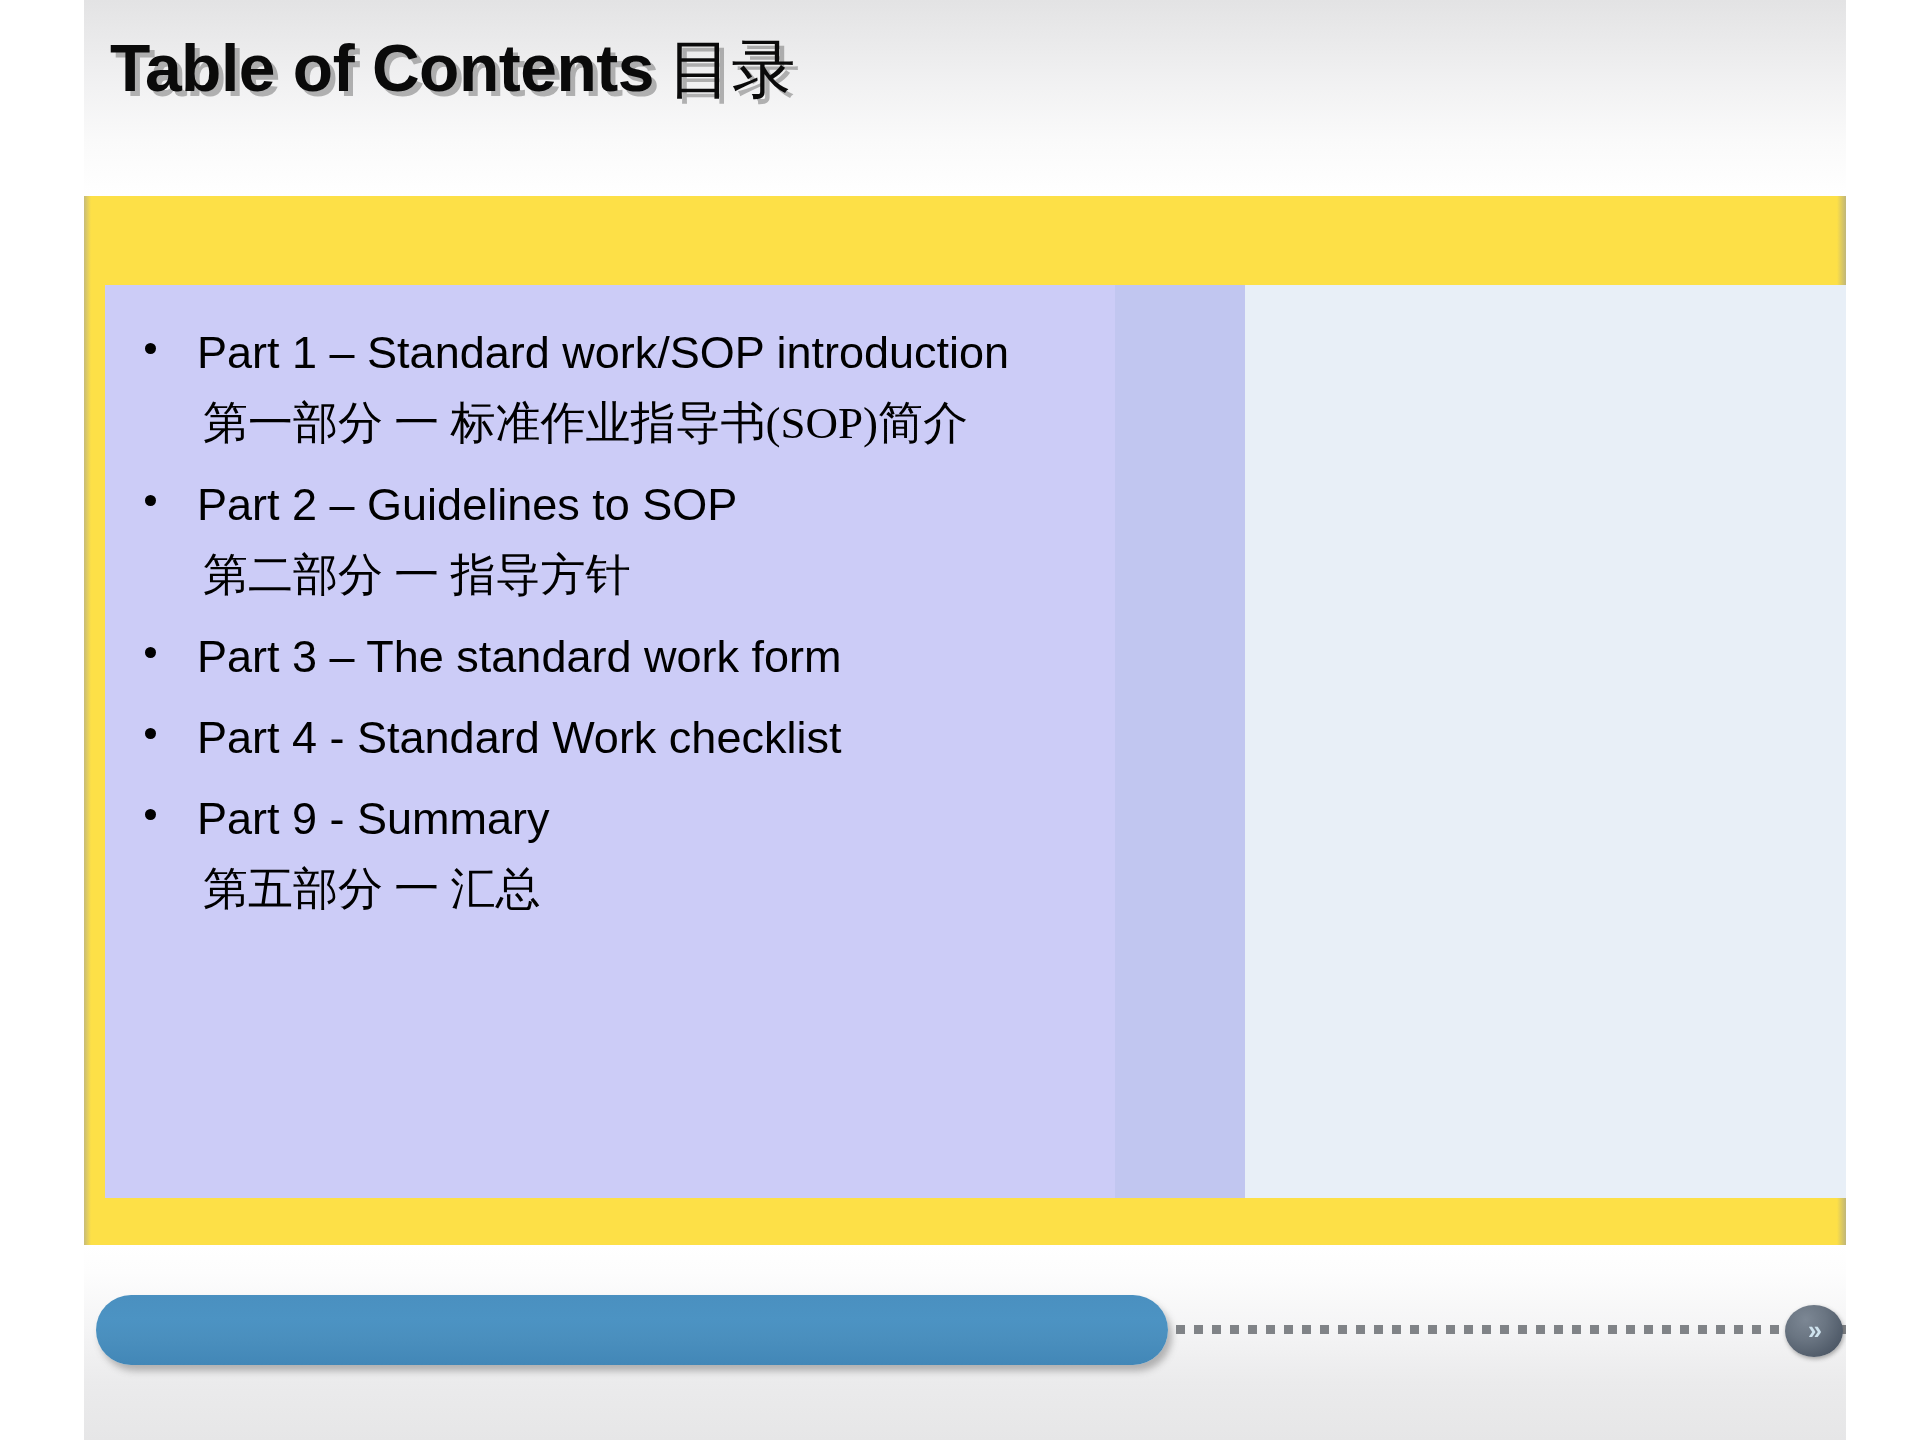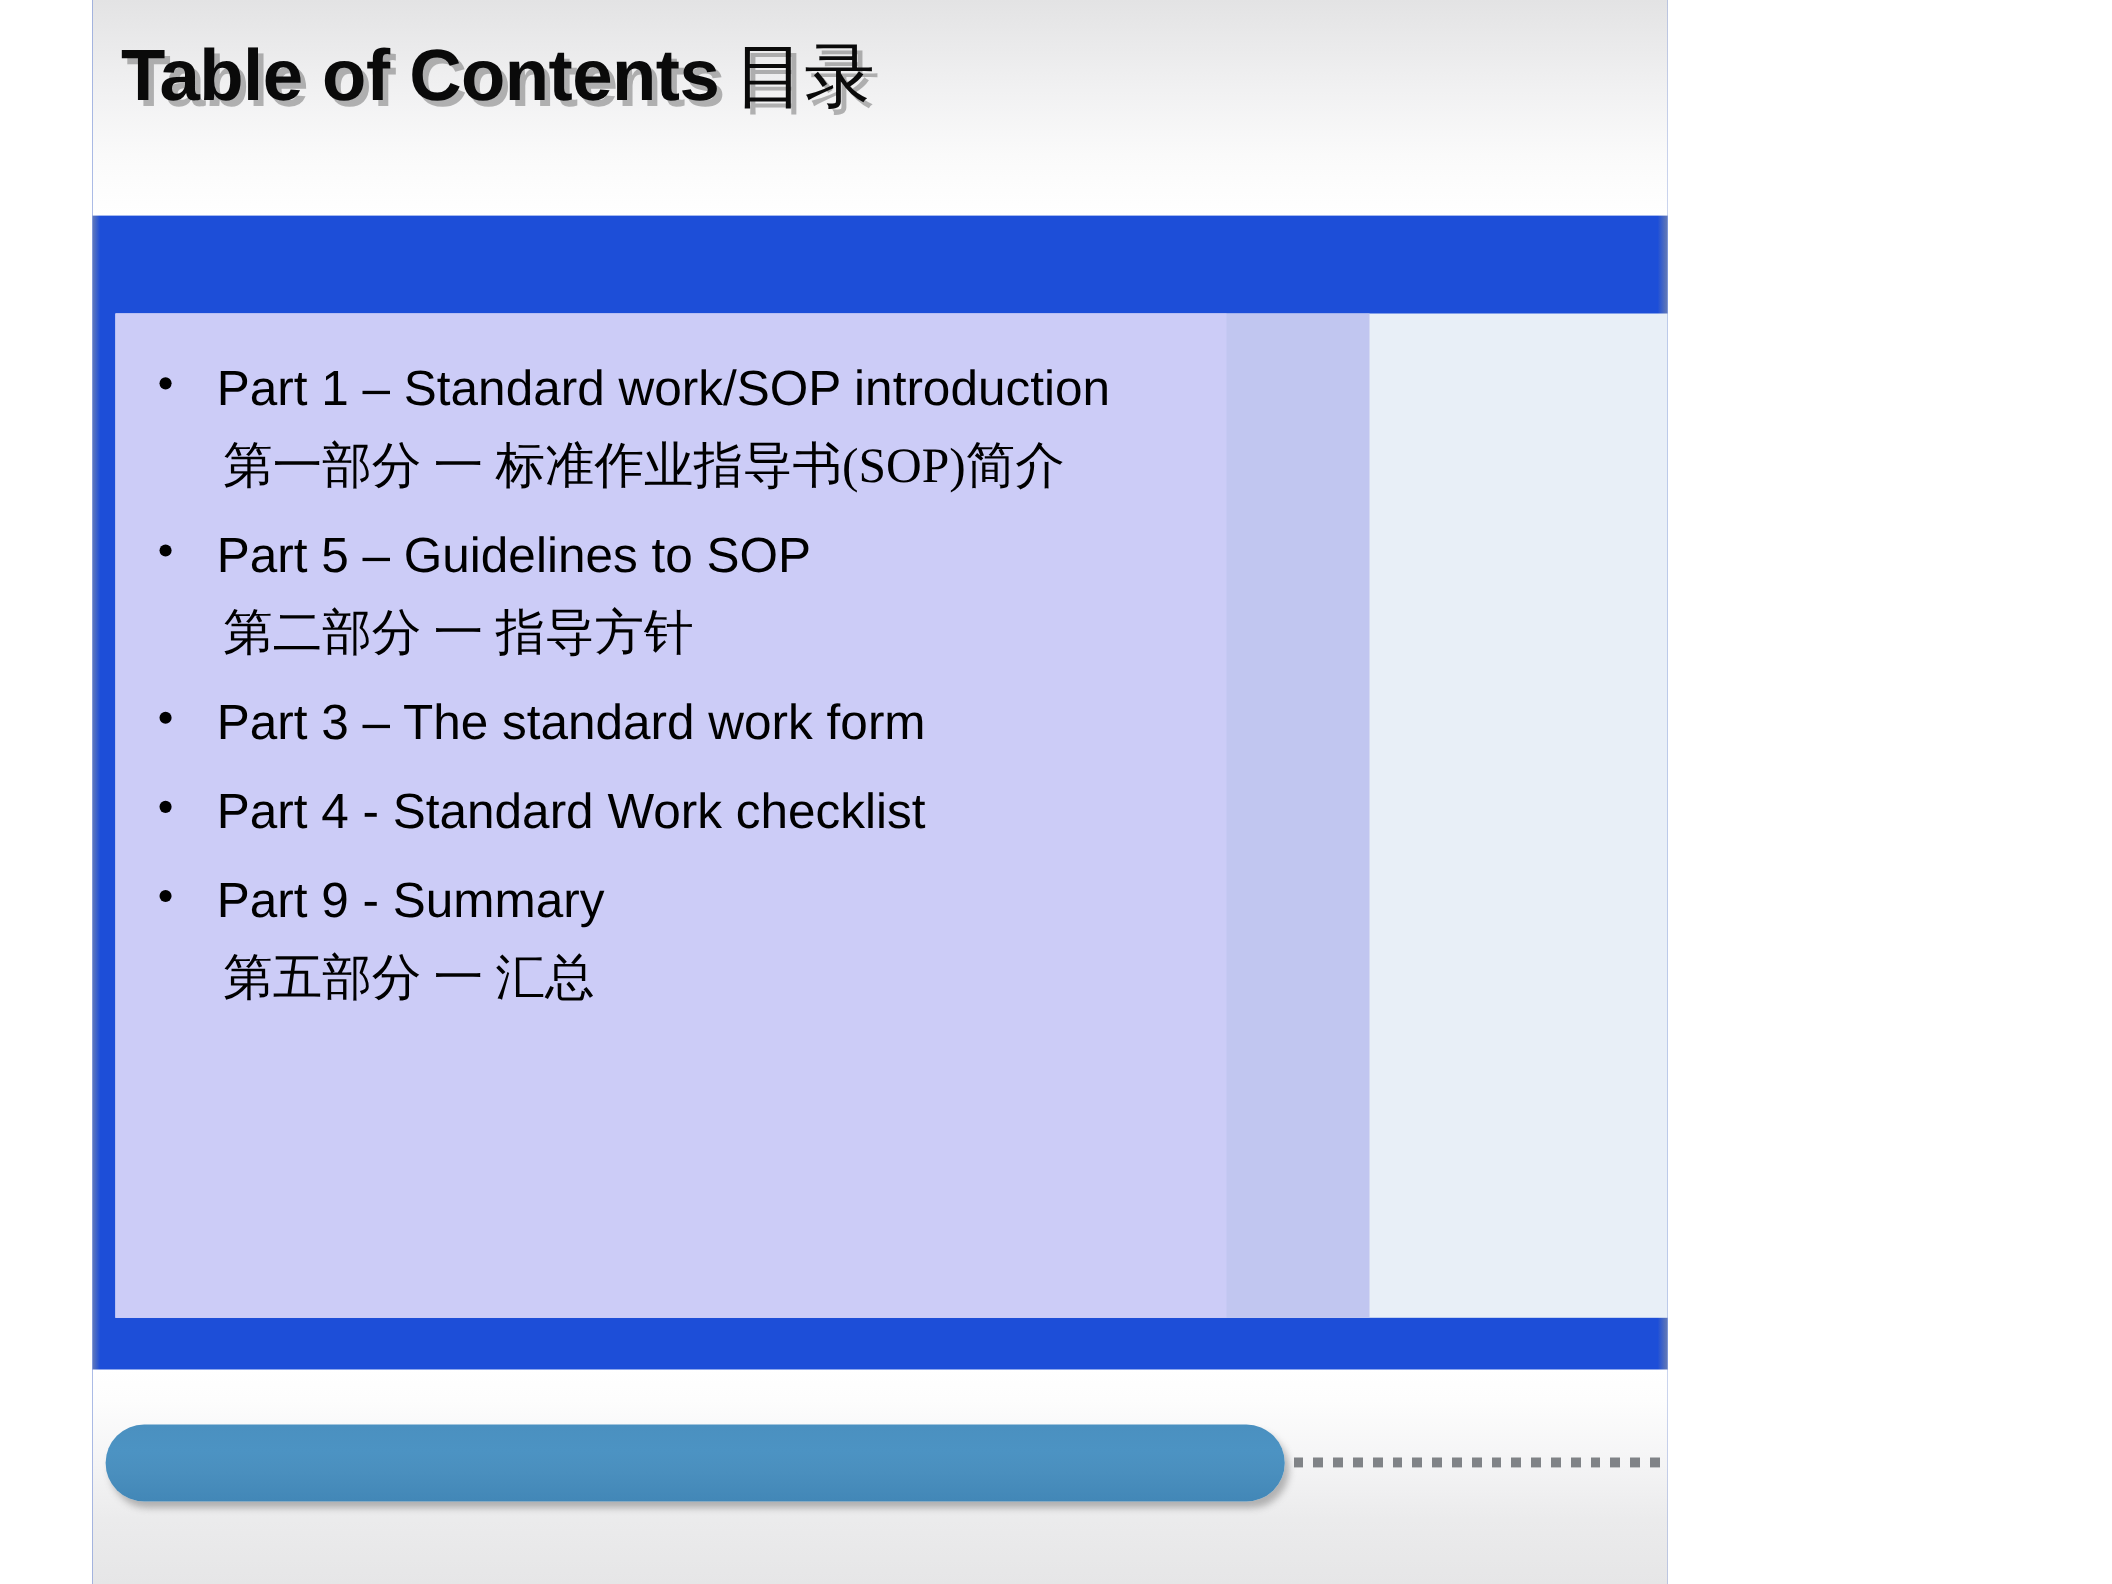--- a/index.html
+++ b/index.html
@@ -12,23 +12,23 @@
     height: 1440px;
     overflow: hidden;
     font-family: "Liberation Sans", "DejaVu Sans", sans-serif;
   }
 
   
   #slide {
     position: absolute;
     left: 84px;
     top: 0px;
-    width: 1432px;
-    height: 1440px;
-    background: #1d4ed8;
+    width: 1762px;
+    height: 1440px;
+    background: #fde047;
     overflow: hidden;
   }
   
   #slide-edge-left {
     position: absolute;
     left: 0px;
     top: 0px;
     width: 7px;
     height: 1440px;
     background: linear-gradient(to right, rgba(155,158,160,0.55), rgba(255,255,255,0));
@@ -232,21 +232,21 @@
     <div id="panel-left"></div>
 
     <ul id="toc-list">
       <li class="toc-item">
         <span class="toc-bullet"></span>
         <span class="toc-en">Part 1 – Standard work/SOP introduction</span>
         <span class="toc-cn">第一部分 一 标准作业指导书(SOP)简介</span>
       </li>
       <li class="toc-item">
         <span class="toc-bullet"></span>
-        <span class="toc-en">Part 5 – Guidelines to SOP</span>
+        <span class="toc-en">Part 2 – Guidelines to SOP</span>
         <span class="toc-cn">第二部分 一 指导方针</span>
       </li>
       <li class="toc-item">
         <span class="toc-bullet"></span>
         <span class="toc-en">Part 3 – The standard work form</span>
       </li>
       <li class="toc-item">
         <span class="toc-bullet"></span>
         <span class="toc-en">Part 4 -  Standard Work checklist</span>
       </li>

